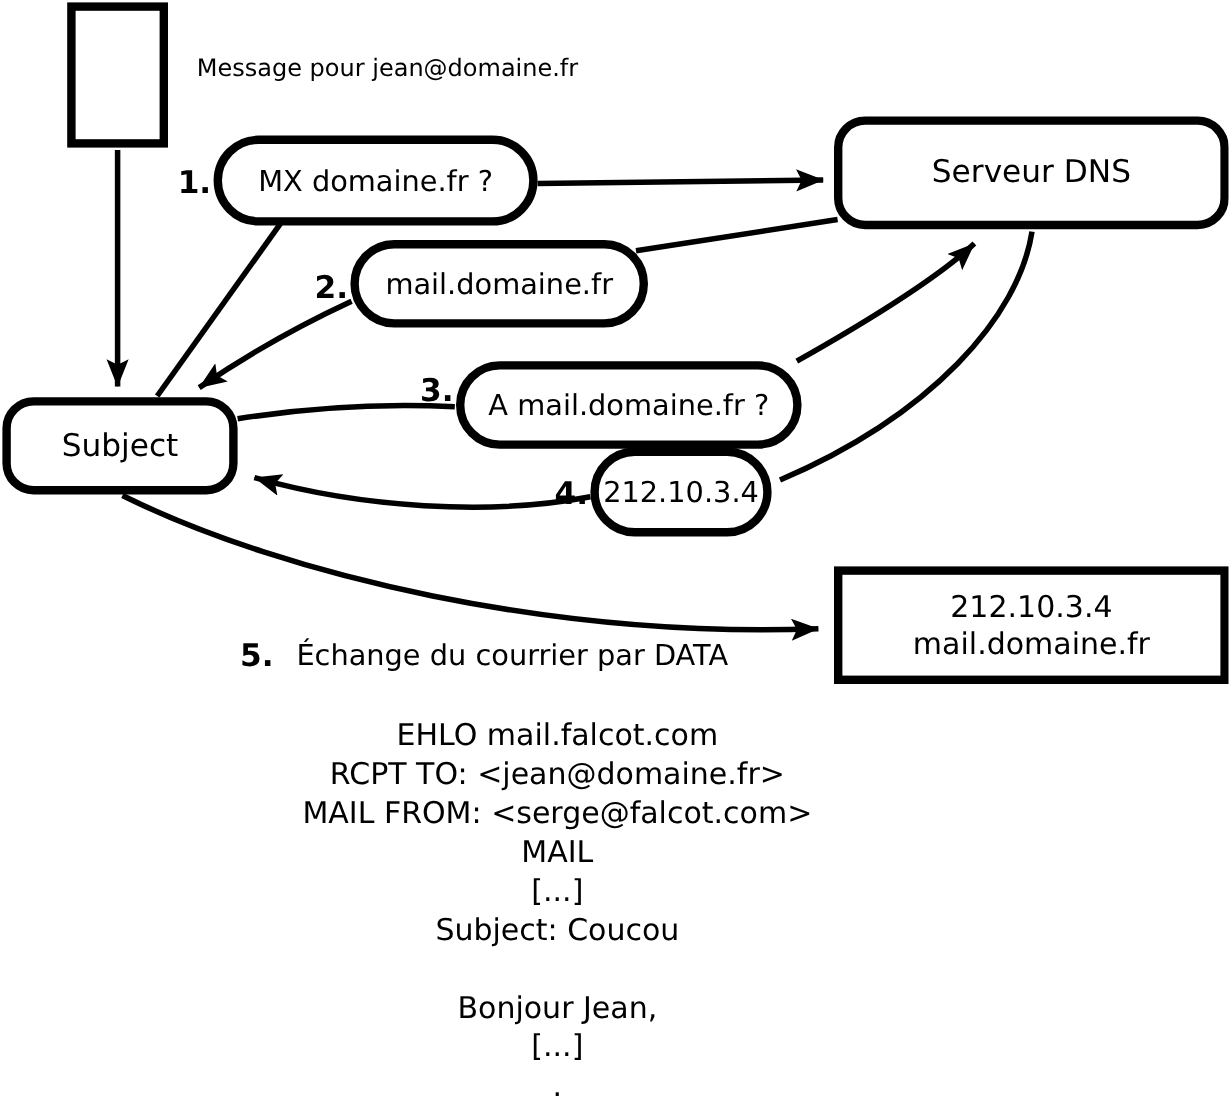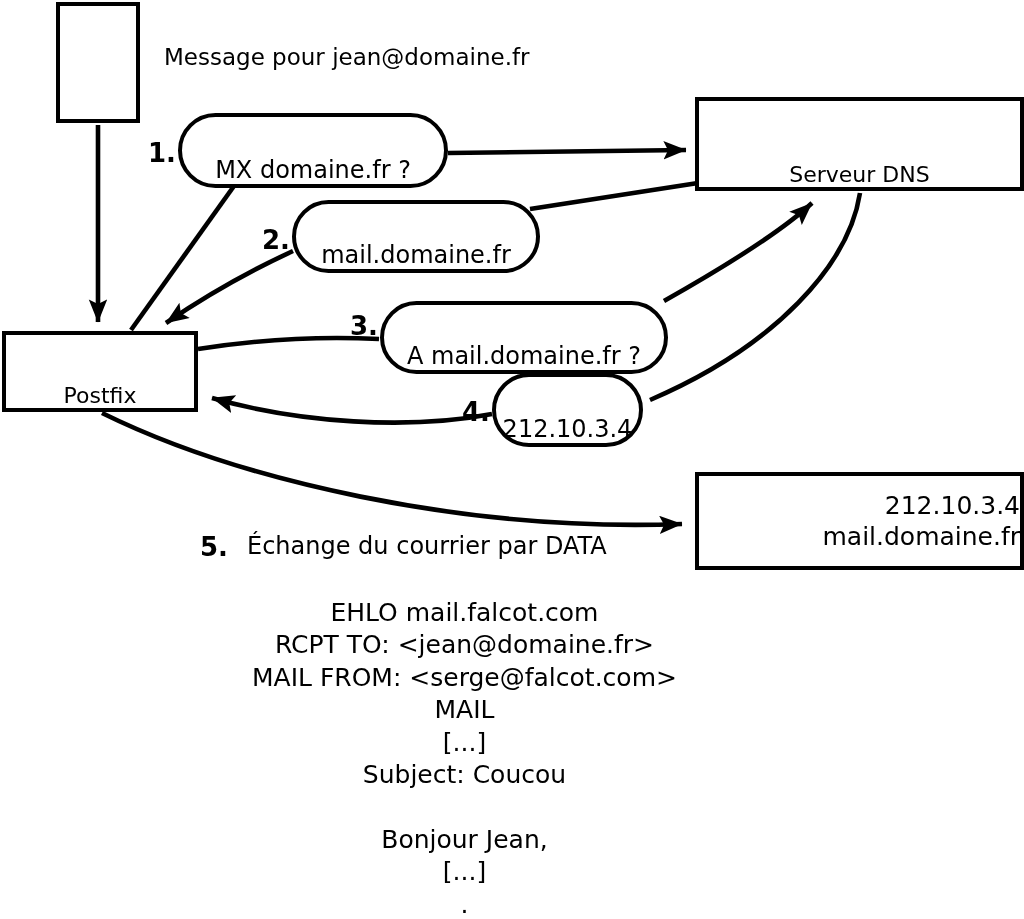--- a/index.html
+++ b/index.html
@@ -6,25 +6,25 @@
   html,body { background:#ffffff; }
   body { font-family:"DejaVu Sans","Liberation Sans",sans-serif; color:#000; }
   .canvas {
     position:relative; width:1024px; height:919px;
     background:#fff; overflow:hidden;
   }
   svg.wires { position:absolute; left:0; top:0; z-index:1; }
   svg.wires path { stroke:#000; stroke-width:4.6; fill:none; }
 
   .node {
-    position:absolute; background:#fff; border:4px solid #000000; z-index:2;
-    display:flex; align-items:flex-end; justify-content:center; text-align:center;
+    position:absolute; background:#fff; border:7px solid #000000; z-index:2;
+    display:flex; align-items:center; justify-content:center; text-align:center;
   }
   .pill { border-radius:38px; font-size:24px; }
-  .boxlbl { font-size:22px; }
+  .boxlbl { font-size:26px;border-radius:26px; }
 
   #source-box  { left:56px;  top:2px;   width:84px;  height:121px; }
   #postfix-box { left:2px;   top:331px; width:196px; height:81px;  }
   #dns-box     { left:695px; top:97px;  width:329px; height:94px;  }
   #dest-box    { left:695px; top:472px; width:329px; height:98px;
                  flex-direction:column; font-size:25px; line-height:31px; }
 
   #pill-1 { left:178px; top:113px; width:270px; height:75px; }
   #pill-2 { left:292px; top:200px; width:248px; height:73px; }
   #pill-3 { left:380px; top:301px; width:288px; height:73px; }
@@ -34,21 +34,21 @@
     position:absolute; z-index:3; font-weight:bold; font-size:26px;
     width:60px; text-align:right; line-height:28px;
   }
   #num-1 { left:116px; top:139px; }
   #num-2 { left:230px; top:226px; }
   #num-3 { left:318px; top:312px; }
   #num-4 { left:430px; top:398px; }
   #num-5 { left:168px; top:533px; }
 
   .freelbl { position:absolute; z-index:3; white-space:nowrap; }
-  #message-note { left:164px; top:44px;  font-size:23px; }
+  #message-note { left:164px; top:44px;  font-size:20px; }
   #step5-label  { left:247px; top:531px; font-size:24px; line-height:30px; }
 
   #smtp-block {
     position:absolute; z-index:3; left:252px; top:597px;
     font-size:25px; line-height:32.4px;
   }
   .smtp-line { min-height:32.4px; white-space:pre;text-align:center; }
 </style>
 </head>
 <body>
@@ -91,21 +91,21 @@
     <span>A mail.domaine.fr ?</span>
   </div>
   <div class="num" id="num-3">3.</div>
 
   <div class="node pill" id="pill-4">
     <span>212.10.3.4</span>
   </div>
   <div class="num" id="num-4">4.</div>
 
   <div class="node boxlbl" id="postfix-box">
-    <span>Postfix</span>
+    <span>Subject</span>
   </div>
 
   <div class="node boxlbl" id="dns-box">
     <span>Serveur DNS</span>
   </div>
 
   <div class="node" id="dest-box">
     <span>212.10.3.4</span>
     <span>mail.domaine.fr</span>
   </div>

